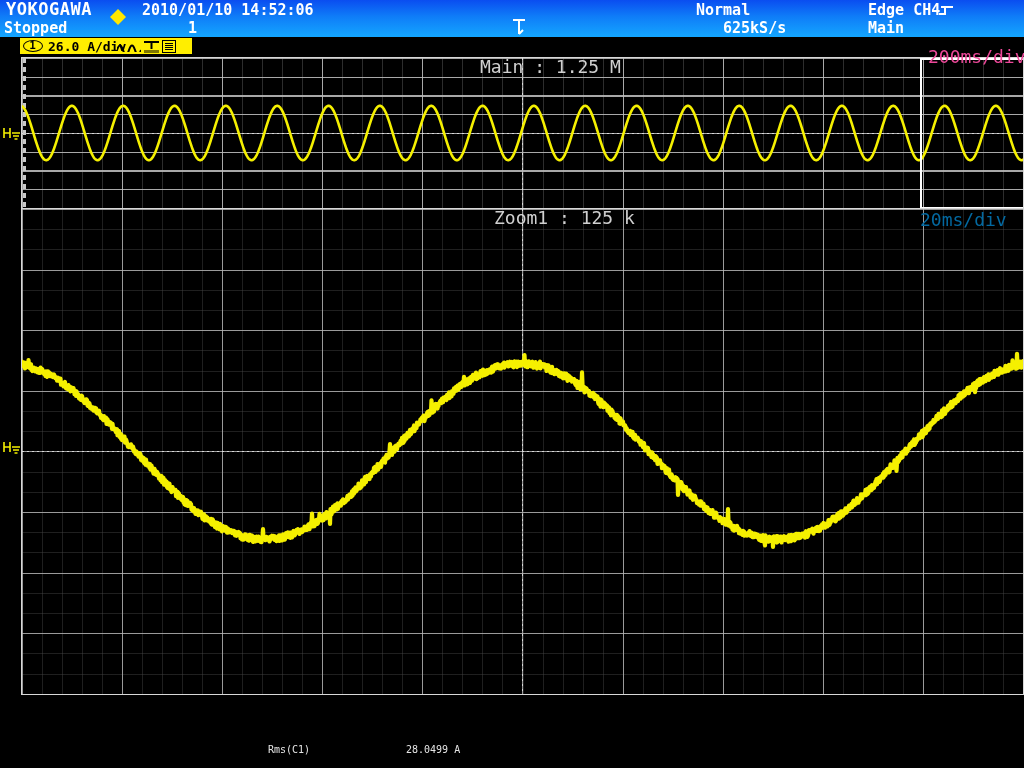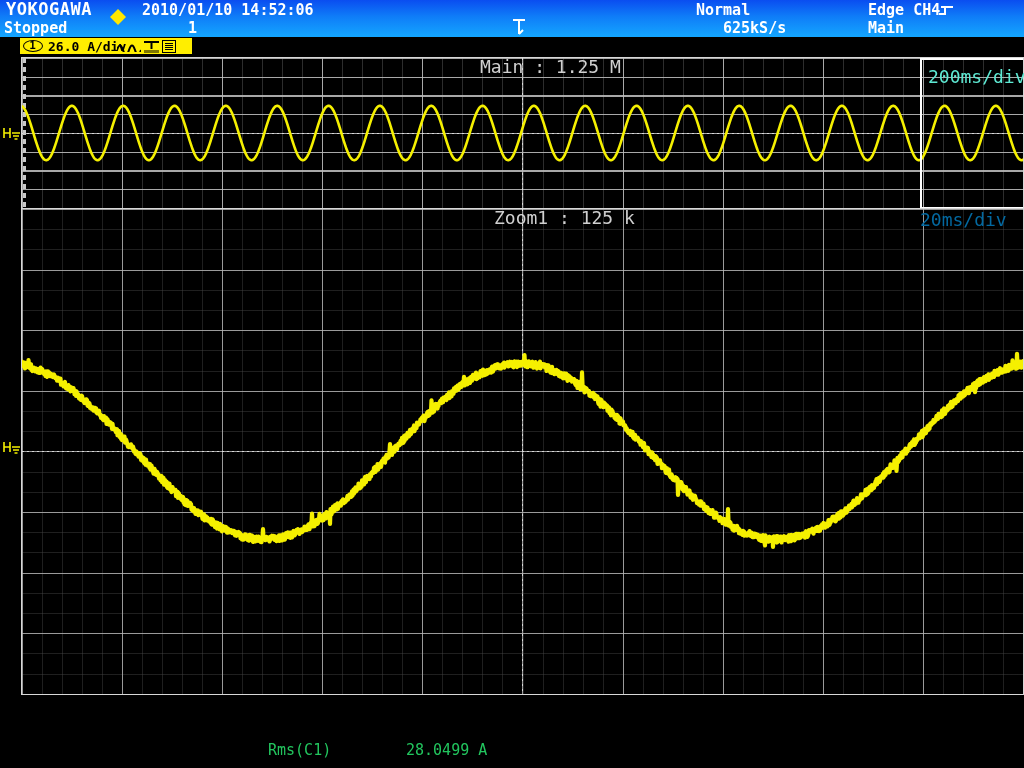--- a/index.html
+++ b/index.html
@@ -238,42 +238,42 @@
   .grat-label {
     position: absolute;
     color: #d0d0d0;
     font-family: "DejaVu Sans Mono", "Liberation Mono", monospace;
     font-size: 18px;
     line-height: 17px;
     white-space: pre;
   }
   #main-title  { left: 480px; top: 58px;  }
   #zoom-title  { left: 494px; top: 209px; }
-  #main-tdiv   { left: 928px; top: 68px;  color:#5eead4; }
+  #main-tdiv   { left: 928px; top: 48px;  color:#ec4899; }
   #zoom-tdiv   { left: 920px; top: 211px; color:#0369a1; }
 
   
   .gnd-marker {
     position: absolute;
     width: 18px; height: 14px;
   }
   #gnd-main { left: 3px; top: 126px; }
   #gnd-zoom { left: 3px; top: 440px; }
 
   
   .wave-svg { position: absolute; left: 0; top: 0; }
 
   
   #meas-row {
     position: absolute;
     left: 0; top: 740px;
     width: 1024px; height: 22px;
-    color: #22c55e;
-    font-family: "DejaVu Sans Mono", "Liberation Mono", monospace;
-    font-size: 15px;
+    color: #e5e5e5;
+    font-family: "DejaVu Sans Mono", "Liberation Mono", monospace;
+    font-size: 10px;
     line-height: 20px;
     white-space: pre;
   }
   #meas-label { position: absolute; left: 268px; top: 0; }
   #meas-value { position: absolute; left: 406px; top: 0; }
 </style>
 </head>
 <body>
 
 <div id="screen">

